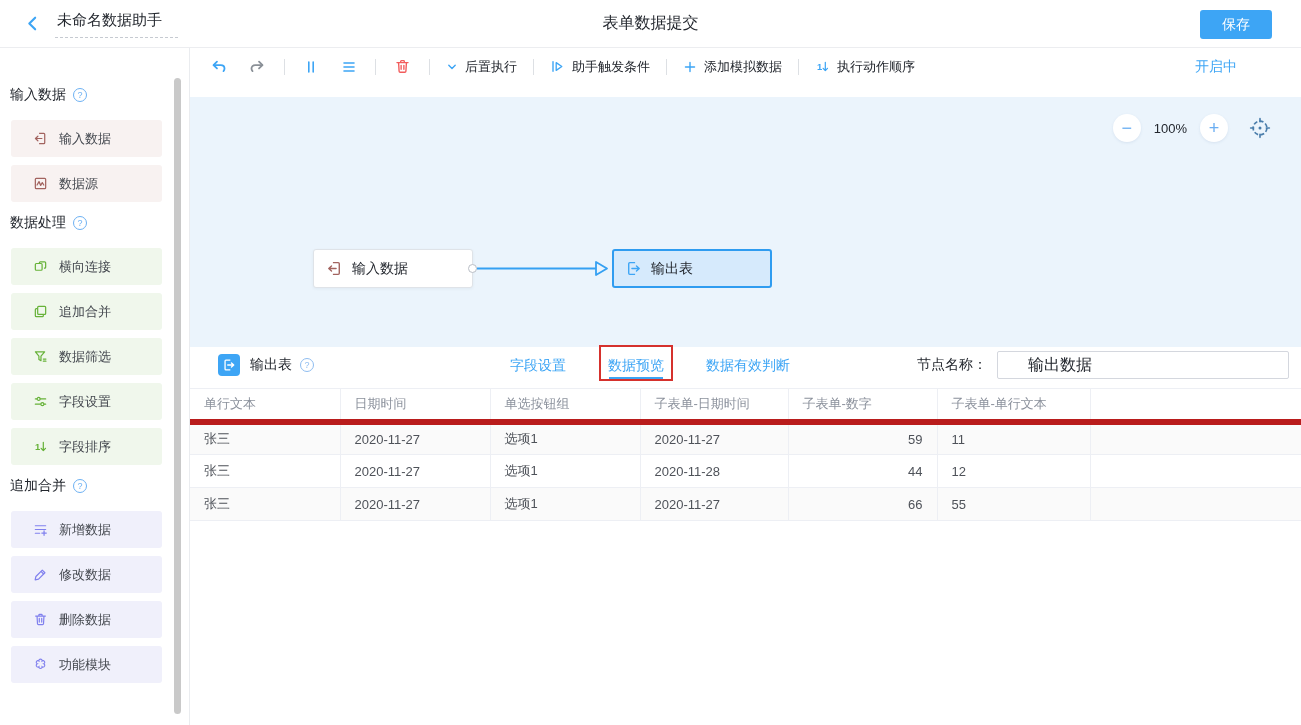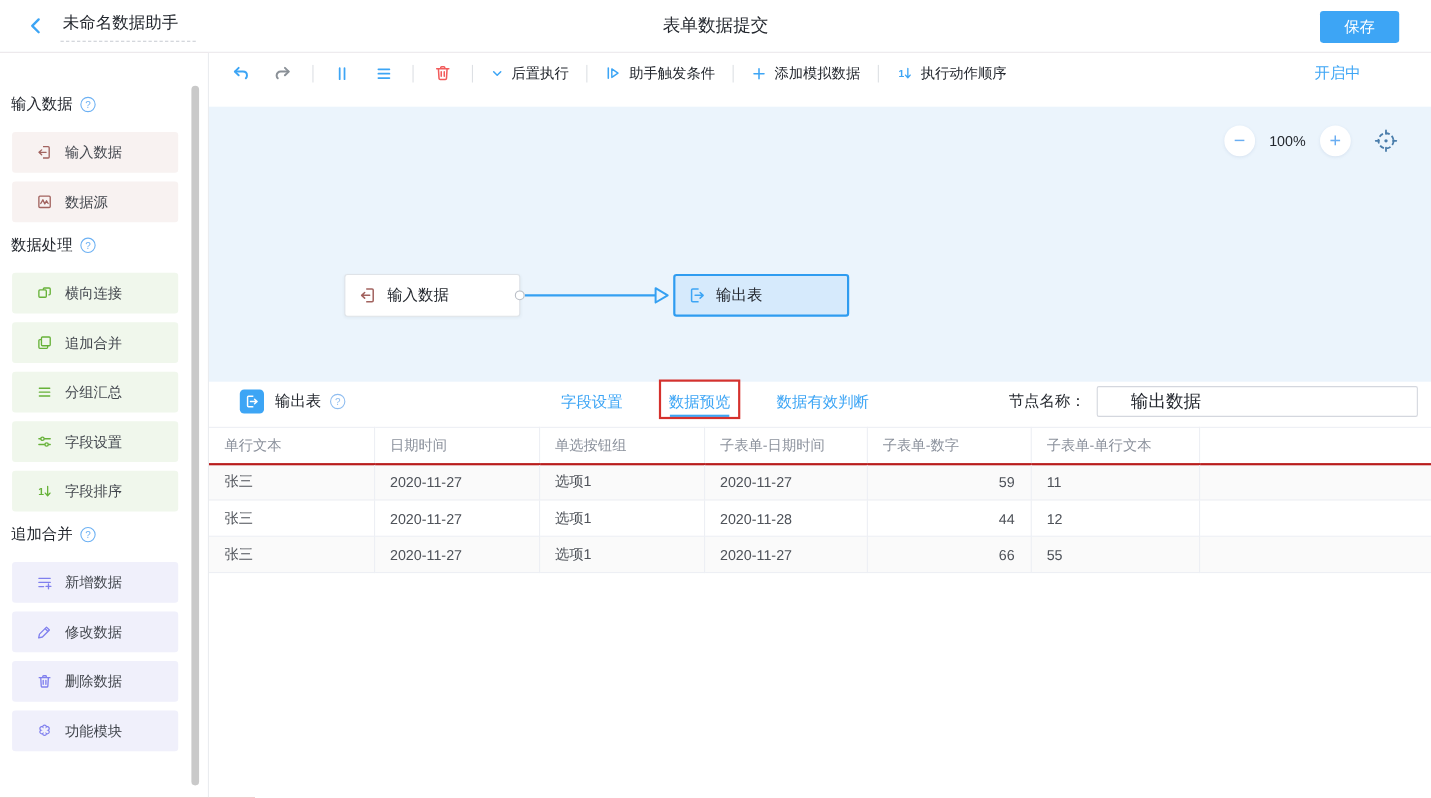--- a/index.html
+++ b/index.html
@@ -80,21 +80,21 @@
   .node-name { margin-left:auto; display:flex; align-items:center; margin-right:12px;justify-content:flex-end; }
   .node-name-label { font-size:14px; color:#23272e; margin-right:10px; }
   .node-name-input { width:292px; height:28px; border:1px solid #d4d7de; border-radius:2px;
                      font-size:16px; color:#23272e; padding:0 30px;
                      font-family:"Liberation Sans","DejaVu Sans",sans-serif; }
 
   
   .preview-table { width:100%; margin-top:5px; border-collapse:collapse; table-layout:fixed; }
   .preview-table th { height:33px; font-weight:normal; font-size:13px; color:#8b919c; text-align:left;
                       padding:0 14px; background:#fff; border-top:1px solid #edeff4;
-                      border-bottom:2px solid #b91c1c; border-right:1px solid #edeff4; }
+                      border-bottom:6px solid #b91c1c; border-right:1px solid #edeff4; }
   .preview-table th:last-child, .preview-table td:last-child { border-right:none; }
   .preview-table td { height:33px; font-size:13px; color:#4e5259; padding:0 14px;
                       border-bottom:1px solid #edeff4; border-right:1px solid #edeff4; }
   .preview-table tbody tr:nth-child(odd) { background:#fafafa; }
   .preview-table td.num { text-align:right; }
 
   .icon { display:inline-flex; flex:none; }
 </style>
 </head>
 <body>
@@ -157,24 +157,25 @@
         <svg width="15" height="15" viewBox="0 0 16 16">
             <rect x="5" y="2.5" width="8.5" height="8.5" rx="1" fill="none" stroke="#67b239" stroke-width="1.3"></rect>
             <path d="M11 11v1.5a1 1 0 0 1-1 1H3.5a1 1 0 0 1-1-1V6a1 1 0 0 1 1-1H5" fill="none" stroke="#67b239" stroke-width="1.3"></path>
           </svg>
       </span>
       <span>追加合并</span>
     </div>
     <div class="sb-item theme-green">
       <span class="icon">
         <svg width="15" height="15" viewBox="0 0 16 16">
-            <path d="M3 4.2h10M3 8h10M3 11.8h10" stroke="#67b239" stroke-width="1.4" stroke-linecap="round"></path>
-          </svg>
-      </span>
-      <span>分组汇总</span>
+            <path d="M2.6 3h9.8l-3.9 4.6v4.9L6.3 11.2V7.6z" fill="none" stroke="#67b239" stroke-width="1.3" stroke-linejoin="round"></path>
+            <path d="M11 10.7h2.8M11 13h2.8" stroke="#67b239" stroke-width="1.3" stroke-linecap="round"></path>
+          </svg>
+      </span>
+      <span>数据筛选</span>
     </div>
     <div class="sb-item theme-green">
       <span class="icon">
         <svg width="15" height="15" viewBox="0 0 16 16">
             <path d="M2.5 5.2h11M2.5 10.8h11" stroke="#67b239" stroke-width="1.3" stroke-linecap="round"></path>
             <circle cx="6" cy="5.2" r="1.6" fill="#f0f7ec" stroke="#67b239" stroke-width="1.3"></circle>
             <circle cx="10" cy="10.8" r="1.6" fill="#f0f7ec" stroke="#67b239" stroke-width="1.3"></circle>
           </svg>
       </span>
       <span>字段设置</span>

